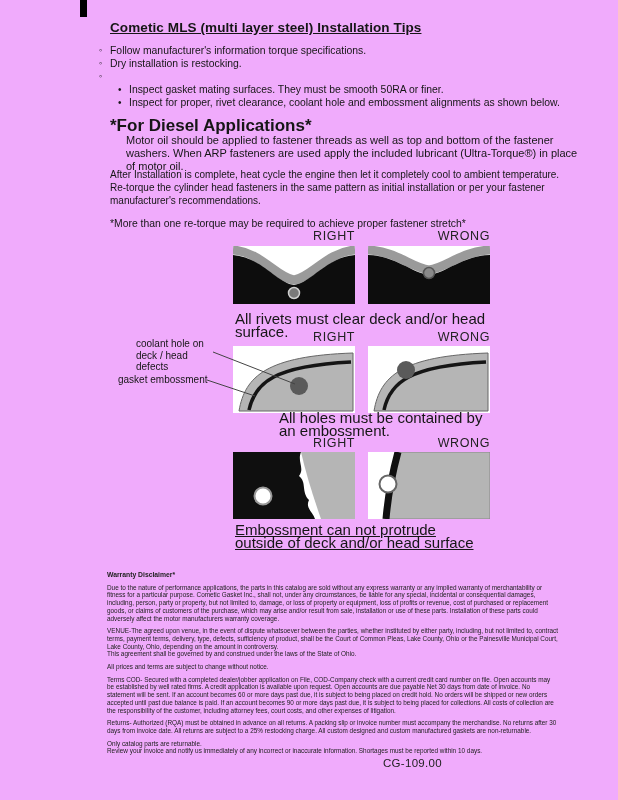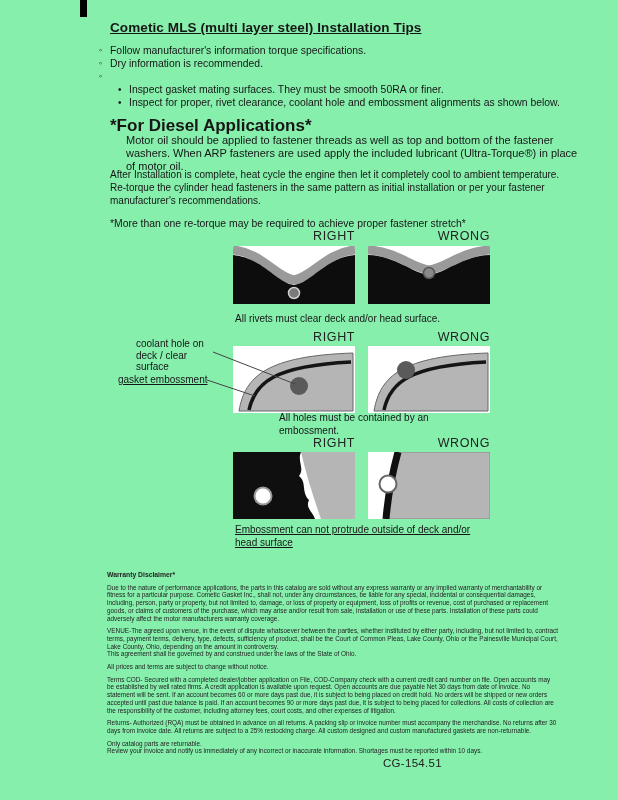--- a/index.html
+++ b/index.html
@@ -3,21 +3,21 @@
 <meta charset="utf-8">
 <style>
   * { margin:0; padding:0; box-sizing:border-box; }
   html,body { background:#ffffff; }
   body {
     width:618px; height:800px;
     font-family:"Liberation Sans", sans-serif;
     color:#161616;
     position:relative;
   }
-  .page { position:relative; width:618px; height:800px; background:#86efac; overflow:hidden; }
+  .page { position:relative; width:618px; height:800px; background:#f0abfc; overflow:hidden; }
   .corner-mark { position:absolute; left:80px; top:0; width:7px; height:17px; background:#000; }
 
   .title {
     position:absolute; left:110px; top:20px;
     font-size:13.5px; font-weight:bold; text-decoration:underline; letter-spacing:.1px;
   }
 
   .tips { position:absolute; left:99px; top:44px; width:470px; font-size:10.4px; line-height:13px; }
   .tips .row { display:flex; }
   .tips .sub { margin-left:19px; }
@@ -28,27 +28,27 @@
   .diesel-heading { position:absolute; left:110px; top:116px; font-size:17px; font-weight:bold; }
   .diesel-p1 { position:absolute; left:126px; top:134px; width:452px; font-size:11px; line-height:13px; }
   .diesel-p2 { position:absolute; left:110px; top:168px; width:452px; font-size:10px; line-height:13px; }
   .diesel-note { position:absolute; left:110px; top:218px; width:460px; font-size:10.4px; }
 
   .diagrams { position:absolute; left:233px; top:229px; width:257px; height:335px; }
   .dg-labels { position:absolute; left:0; width:257px; display:flex; justify-content:space-between; }
   .dg-labels span { width:122px; text-align:right; font-size:12.5px; color:#222; letter-spacing:.6px; }
   .dg-cells { position:absolute; left:0; display:flex; gap:13px; }
   .dg-cells svg { display:block; background:#fff; }
-  .dg-caption { position:absolute; left:2px; font-size:10px; line-height:13px; }
+  .dg-caption { position:absolute; left:2px; font-size:15px; line-height:13px; }
   .r1l { top:0; } .r1c { top:17px; } .cap1 { top:83px; }
   .r2l { top:101px; } .r2c { top:117px; } .cap2 { top:182px;margin-left:44px; }
   .r3l { top:207px; } .r3c { top:223px; } .cap3 { top:294px; width:240px;text-decoration:underline; }
 
   .lbl-coolant { position:absolute; left:136px; top:338px; width:86px; font-size:10px; line-height:11.5px; }
-  .lbl-emboss  { position:absolute; left:118px; top:374px; font-size:10px;text-decoration:underline; }
+  .lbl-emboss  { position:absolute; left:118px; top:374px; font-size:10px; }
   .pointer-lines { position:absolute; left:205px; top:346px; }
 
   .disclaimer { position:absolute; left:107px; top:571px; width:452px; font-size:6.4px; line-height:7.7px; color:#222; }
   .disclaimer .dh { font-size:6.8px; font-weight:bold; margin-bottom:5px; }
   .disclaimer p { margin-bottom:5px; }
   .disclaimer p.tight { margin-bottom:0; }
 
   .footer { position:absolute; left:383px; top:757px; font-size:11.5px; letter-spacing:.3px; color:#222; }
 </style>
 </head>
@@ -59,21 +59,21 @@
 
   <h1 class="title">Cometic MLS (multi layer steel) Installation Tips</h1>
 
   <div class="tips">
     <div class="row">
       <span class="mk mk-open">◦</span>
       <span>Follow manufacturer's information torque specifications.</span>
     </div>
     <div class="row">
       <span class="mk mk-open">◦</span>
-      <span>Dry information is recommended.</span>
+      <span>Dry installation is restocking.</span>
     </div>
     <div class="row">
       <span class="mk mk-open">◦</span>
     </div>
     <div class="row sub">
       <span class="mk mk-dot">•</span>
       <span>Inspect gasket mating surfaces.  They must be smooth 50RA or finer.</span>
     </div>
     <div class="row sub">
       <span class="mk mk-dot">•</span>
@@ -136,33 +136,33 @@
       </svg>
       <svg width="122" height="67" viewBox="0 0 122 67">
         <path d="M30,0 L122,0 L122,67 L18,67 C20,44 24,22 30,0 Z" fill="#b5b5b5" stroke="#888" stroke-width="1"></path>
         <path d="M30,0 C24,22 20,44 18,67" fill="none" stroke="#101010" stroke-width="7"></path>
         <circle cx="20" cy="32" r="8.5" fill="#ffffff" stroke="#666" stroke-width="2"></circle>
       </svg>
     </div>
     <div class="dg-caption cap3">Embossment can not protrude outside of deck and/or head surface</div>
   </div>
 
-  <div class="lbl-coolant">coolant hole on deck / clear surface</div>
+  <div class="lbl-coolant">coolant hole on deck / head defects</div>
   <div class="lbl-emboss">gasket embossment</div>
   <svg class="pointer-lines" width="100" height="55" viewBox="0 0 100 55">
     <line x1="8" y1="6" x2="90" y2="38" stroke="#444" stroke-width="1"></line>
     <line x1="2" y1="34" x2="50" y2="50" stroke="#444" stroke-width="1"></line>
   </svg>
 
   <div class="disclaimer">
     <div class="dh">Warranty Disclaimer*</div>
     <p>Due to the nature of performance applications, the parts in this catalog are sold without any express warranty or any implied warranty of merchantability or fitness for a particular purpose.  Cometic Gasket Inc., shall not, under any circumstances, be liable for any special, incidental or consequential damages, including, person, party or property, but not limited to, damage, or loss of property or equipment, loss of profits or revenue, cost of purchased or replacement goods, or claims of customers of the purchase, which may arise and/or result from sale, installation or use of these parts.  Installation of these parts could adversely affect the motor manufacturers warranty coverage.</p>
     <p class="tight">VENUE-The agreed upon venue, in the event of dispute whatsoever between the parties, whether instituted by either party, including, but not limited to, contract terms, payment terms, delivery, type, defects, sufficiency of product, shall be the Court of Common Pleas, Lake County, Ohio or the Painesville Municipal Court, Lake County, Ohio, depending on the amount in controversy.</p>
     <p>This agreement shall be governed by and construed under the laws of the State of Ohio.</p>
     <p>All prices and terms are subject to change without notice.</p>
     <p>Terms COD- Secured with a completed dealer/jobber application on File, COD-Company check with a current credit card number on file.  Open accounts may be established by well rated firms.  A credit application is available upon request.  Open accounts are due payable Net 30 days from date of invoice.  No statement will be sent.  If an account becomes 60 or more days past due, it is subject to being placed on credit hold.  No orders will be shipped or new orders accepted until past due balance is paid.  If an account becomes 90 or more days past due, it is subject to being placed for collections.  All costs of collection are the responsibility of the customer, including attorney fees, court costs, and other expenses of litigation.</p>
     <p>Returns- Authorized (RQA) must be obtained in advance on all returns.  A packing slip or invoice number must accompany the merchandise.  No returns after 30 days from invoice date.  All returns are subject to a 25% restocking charge.  All custom designed and custom manufactured gaskets are non-returnable.</p>
     <p class="tight">Only catalog parts are returnable.</p>
     <p>Review your invoice and notify us immediately of any incorrect or inaccurate information.  Shortages must be reported within 10 days.</p>
   </div>
 
-  <div class="footer">CG-154.51</div>
+  <div class="footer">CG-109.00</div>
 </div>
 
 </body></html>

